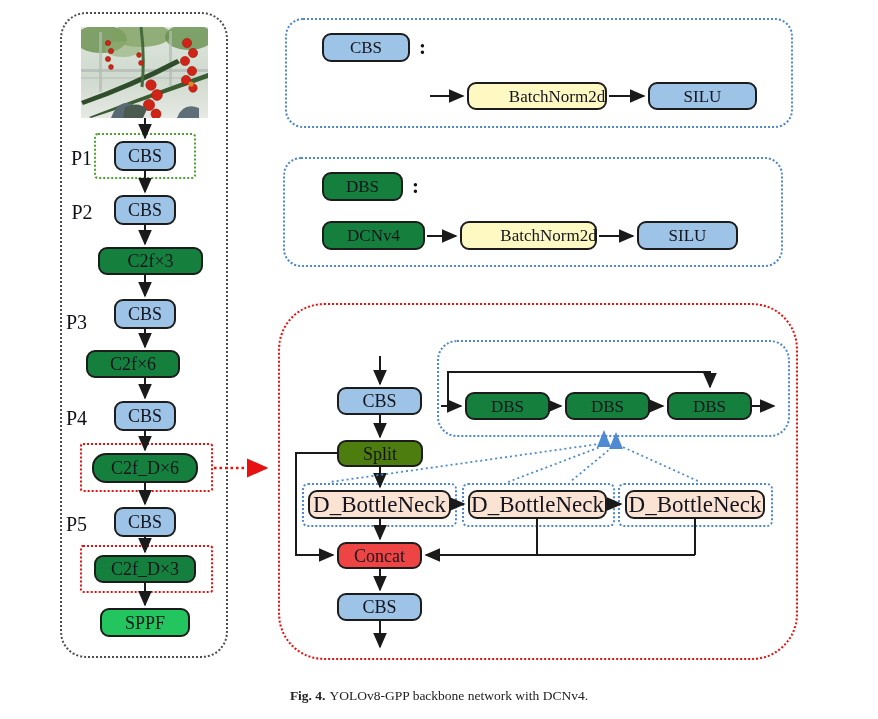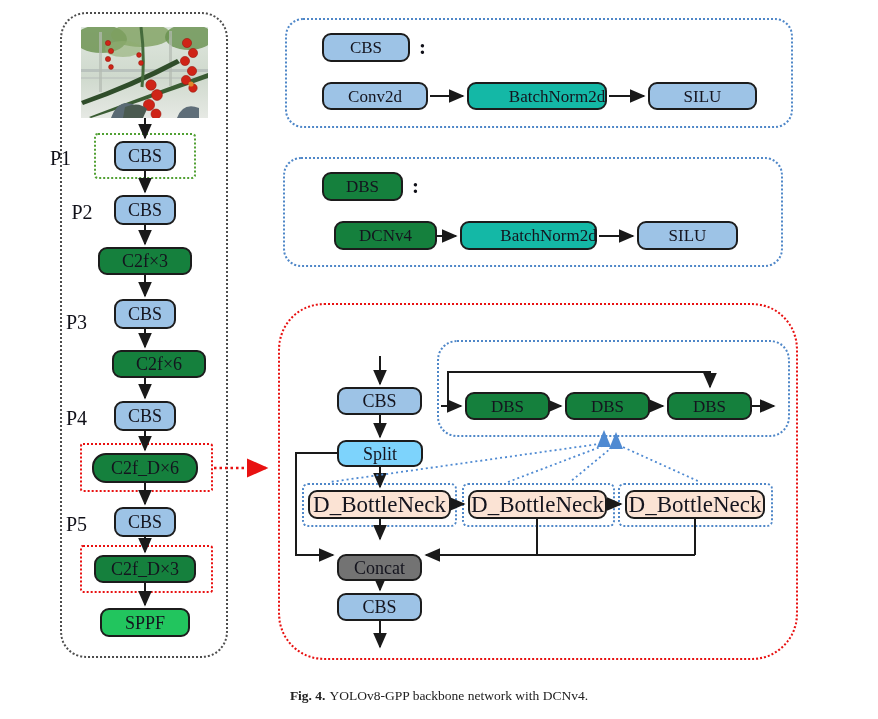--- a/index.html
+++ b/index.html
@@ -2,23 +2,23 @@
 <html><head>
 <meta charset="utf-8">
 <style>
   html,body{margin:0;padding:0;background:#ffffff;}
   .canvas{position:relative;width:878px;height:719px;background:#ffffff;overflow:hidden;
           font-family:"Liberation Serif","DejaVu Serif",serif;}
   .node{position:absolute;box-sizing:border-box;border:2px solid #1c1c1c;border-radius:9px;
         display:flex;align-items:center;justify-content:center;color:#14141e;
         font-size:18px;line-height:1;z-index:10;}
   .blue{background:#9DC3E6;}
-  .peri{background:#14b8a6;padding-left:40px;}
-  .splitc{background:#7dd3fc;}
-  .lightblue{background:#737373;margin-top:12px;}
+  .peri{background:#fef9c3;padding-left:40px;}
+  .splitc{background:#4d7c0f;}
+  .lightblue{background:#ef4444;}
   .peach{background:#15803d;}
   .lpeach{background:#FBE3D4;}
   .green{background:#22c55e;}
   .dotted{position:absolute;box-sizing:border-box;z-index:4;background:transparent;}
   .outer-dotted{border:2px dotted #4d4d4d;border-radius:26px;}
   .green-dotted{border:2px dotted #51a033;border-radius:4px;}
   .red-dotted{border:2px dotted #e81111;border-radius:3px;}
   .bigred-dotted{border:2.4px dotted #e81111;border-radius:46px;}
   .blue-dotted{border:2px dotted #4f87c8;border-radius:18px;}
   .bn-wrap{border:2px dotted #4f87c8;border-radius:6px;}
@@ -147,46 +147,45 @@
       <line x1="608" y1="444" x2="508" y2="482"></line>
       <line x1="616" y1="444" x2="570" y2="482"></line>
       <line x1="614" y1="443" x2="700" y2="482"></line>
     </g>
     <g fill="#4f8ad2">
       <polygon points="597,447 611,447 604,430"></polygon>
       <polygon points="609,449 623,449 616,432"></polygon>
     </g>
   </svg>
 
-  <div class="plabel" style="left:50px;top:147px;">P1</div>
+  <div class="plabel" style="left:71px;top:147px;">P1</div>
   <div class="plabel" style="left:66px;top:201px;text-align:center;">P2</div>
   <div class="plabel" style="left:66px;top:305px;margin-top:6px;">P3</div>
   <div class="plabel" style="left:66px;top:407px;">P4</div>
   <div class="plabel" style="left:66px;top:513px;">P5</div>
 
   <div class="node blue" style="left:114px;top:141px;width:62px;height:30px;">CBS</div>
   <div class="node blue" style="left:114px;top:195px;width:62px;height:30px;">CBS</div>
-  <div class="node peach" style="left:98px;top:247px;width:94px;height:28px;">C2f×3</div>
+  <div class="node peach" style="left:98px;top:247px;width:105px;height:28px;">C2f×3</div>
   <div class="node blue" style="left:114px;top:299px;width:62px;height:30px;">CBS</div>
-  <div class="node peach" style="left:112px;top:350px;width:94px;height:28px;text-align:right;">C2f×6</div>
+  <div class="node peach" style="left:86px;top:350px;width:94px;height:28px;text-align:right;">C2f×6</div>
   <div class="node blue" style="left:114px;top:401px;width:62px;height:30px;">CBS</div>
   <div class="node peach" style="left:92px;top:453px;width:106px;height:30px;border-radius:14px;">C2f_D×6</div>
   <div class="node blue" style="left:114px;top:507px;width:62px;height:30px;">CBS</div>
   <div class="node peach" style="left:94px;top:555px;width:102px;height:28px;text-align:center;">C2f_D×3</div>
   <div class="node green" style="left:100px;top:608px;width:90px;height:29px;">SPPF</div>
 
   <div class="node blue small" style="left:322px;top:33px;width:88px;height:29px;">CBS</div>
   <div class="colon" style="left:419px;top:35px;">:</div>
-  <div class="node blue small" style="left:322px;top:82px;width:106px;height:28px;">Conv2d</div>
   <div class="node peri small" style="left:467px;top:82px;width:140px;height:28px;">BatchNorm2d</div>
   <div class="node blue small" style="left:648px;top:82px;width:109px;height:28px;">SILU</div>
 
   <div class="node peach small" style="left:322px;top:172px;width:81px;height:29px;">DBS</div>
   <div class="colon" style="left:412px;top:174px;">:</div>
-  <div class="node peach small" style="left:322px;top:221px;width:103px;height:29px;margin-left:12px;">DCNv4</div>
+  <div class="node peach small" style="left:322px;top:221px;width:103px;height:29px;">DCNv4</div>
   <div class="node peri small" style="left:460px;top:221px;width:137px;height:29px;">BatchNorm2d</div>
   <div class="node blue small" style="left:637px;top:221px;width:101px;height:29px;">SILU</div>
 
   <div class="node blue" style="left:337px;top:387px;width:85px;height:28px;">CBS</div>
   <div class="node splitc" style="left:337px;top:440px;width:86px;height:27px;">Split</div>
 
   <div class="node peach small" style="left:465px;top:392px;width:85px;height:28px;">DBS</div>
   <div class="node peach small" style="left:565px;top:392px;width:85px;height:28px;">DBS</div>
   <div class="node peach small" style="left:667px;top:392px;width:85px;height:28px;">DBS</div>
 

